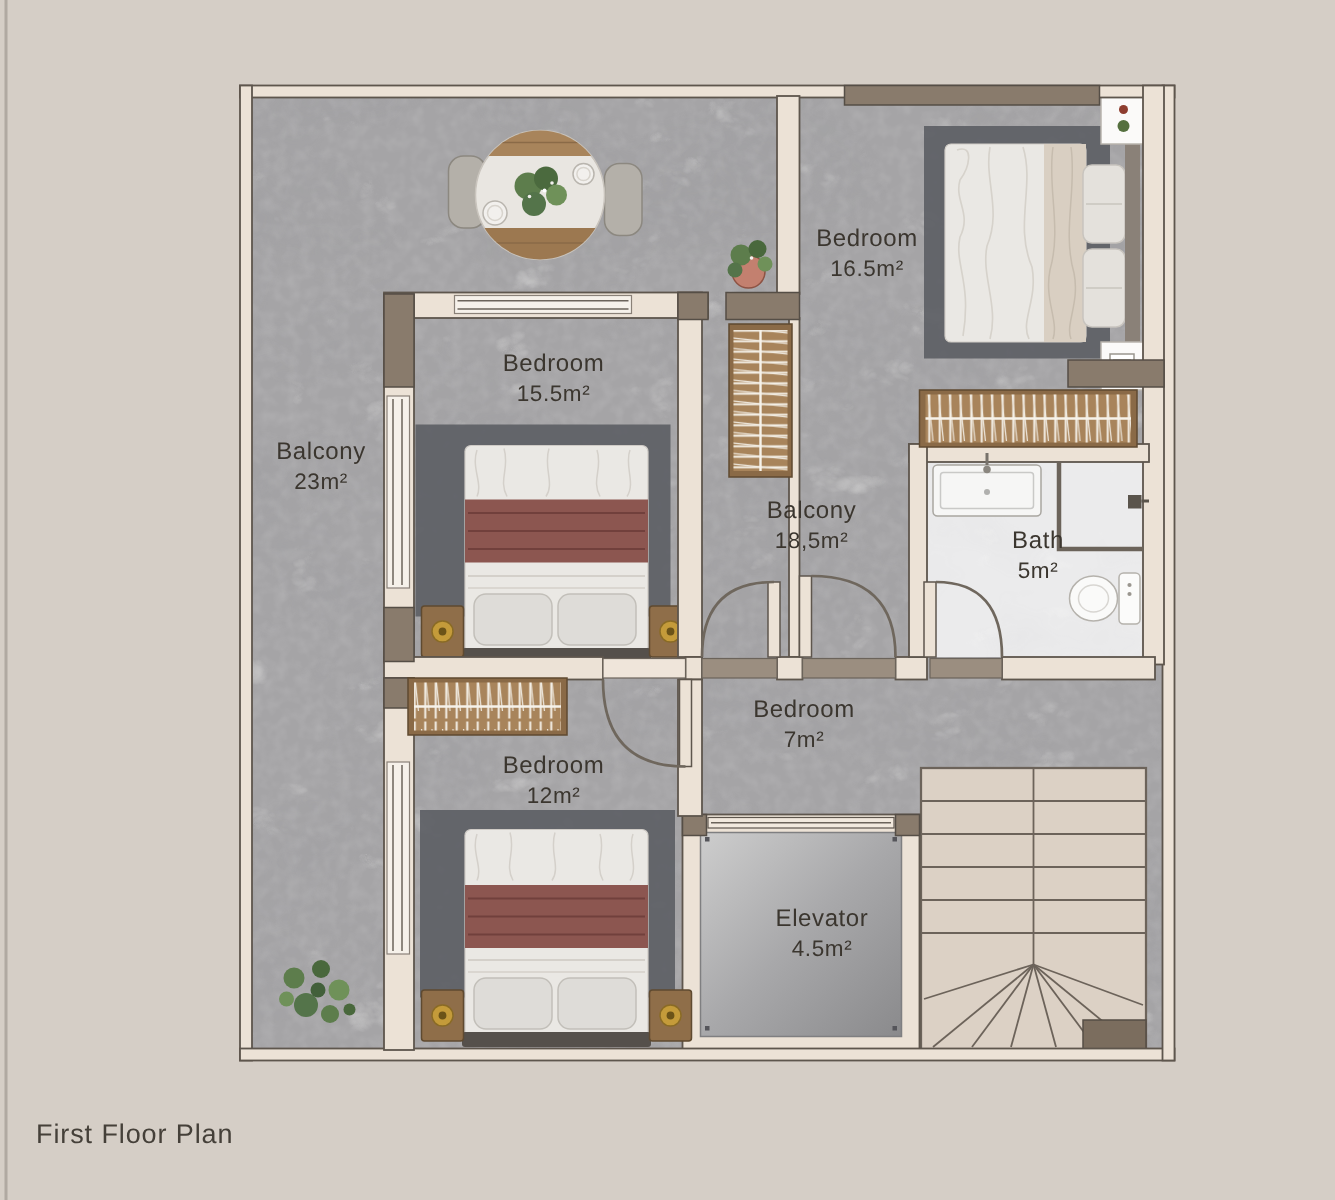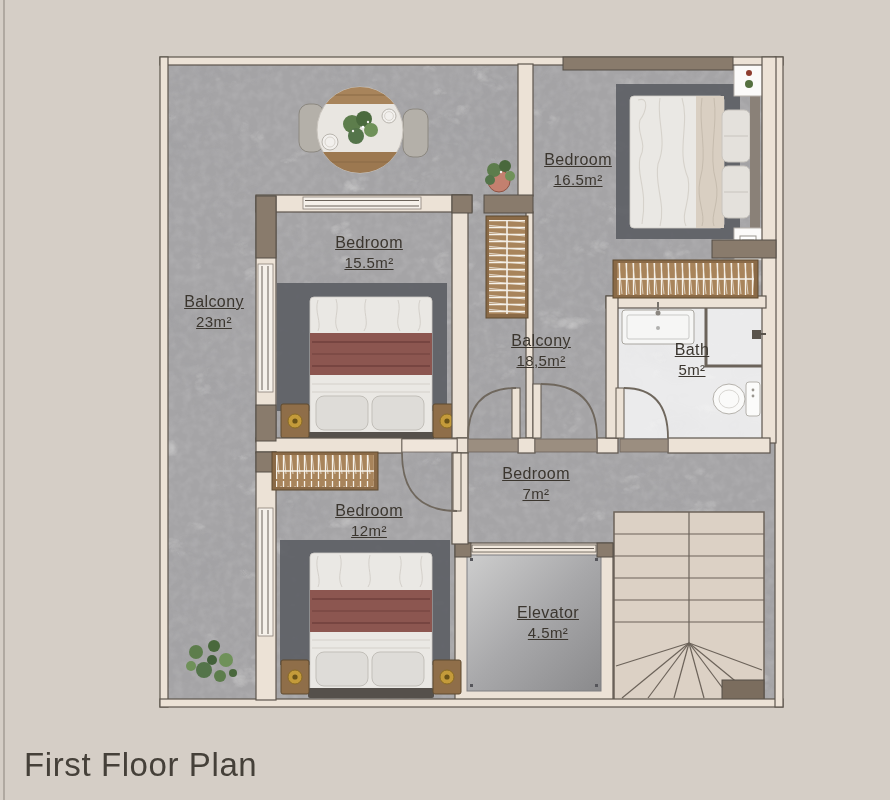--- a/index.html
+++ b/index.html
@@ -5,26 +5,26 @@
   html,body{margin:0;padding:0;}
   body{
     width:890px;height:800px;position:relative;overflow:hidden;
     background:#d5cec6;
     font-family:"Liberation Sans","DejaVu Sans",sans-serif;
   }
   .plan-svg{position:absolute;left:0;top:0;}
   .edge-line{position:absolute;left:3px;top:0;width:2px;height:800px;background:#928b84;opacity:.55;}
   .room-label{
     position:absolute;transform:translateX(-50%);text-align:center;
-    color:#3b362f;letter-spacing:.4px;line-height:20px;white-space:nowrap;text-decoration:underline;
+    color:#3b362f;letter-spacing:.4px;line-height:20px;white-space:nowrap;
   }
   .room-label .rname{font-size:16px;}
   .room-label .rarea{font-size:15px;}
   .plan-title{
-    position:absolute;left:24px;top:746px;font-size:33px;color:#454039;
+    position:absolute;left:24px;top:746px;font-size:18px;color:#454039;
     letter-spacing:.6px;
   }
 </style>
 </head>
 <body>
 
 <div class="edge-line"></div>
 
 <svg class="plan-svg" width="890" height="800" viewBox="0 0 890 800">
   <defs>
@@ -335,21 +335,21 @@
   <div class="rarea">15.5m²</div>
 </div>
 <div class="room-label" style="left:578px;top:150px">
   <div class="rname">Bedroom</div>
   <div class="rarea">16.5m²</div>
 </div>
 <div class="room-label" style="left:541px;top:331px">
   <div class="rname">Balcony</div>
   <div class="rarea">18,5m²</div>
 </div>
-<div class="room-label" style="left:692px;top:340px">
+<div class="room-label" style="left:692px;top:351px">
   <div class="rname">Bath</div>
   <div class="rarea">5m²</div>
 </div>
 <div class="room-label" style="left:536px;top:464px">
   <div class="rname">Bedroom</div>
   <div class="rarea">7m²</div>
 </div>
 <div class="room-label" style="left:369px;top:501px">
   <div class="rname">Bedroom</div>
   <div class="rarea">12m²</div>

